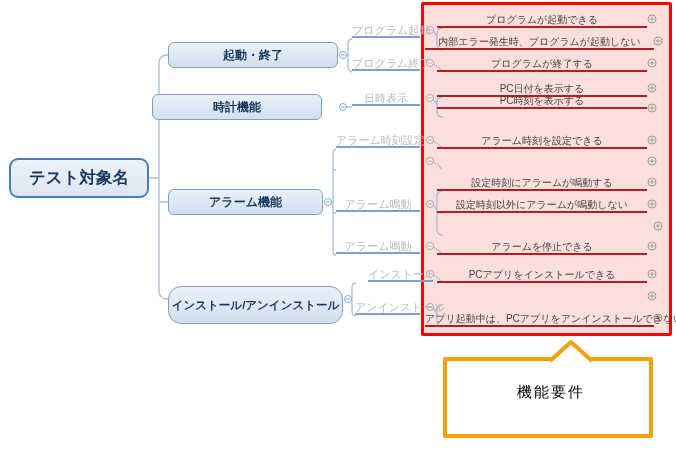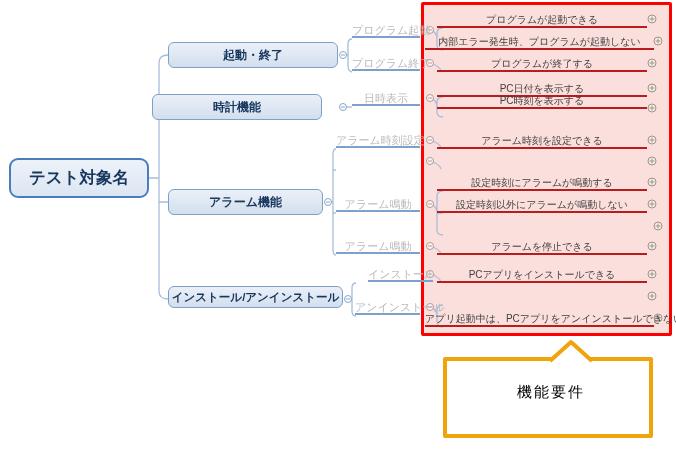--- a/index.html
+++ b/index.html
@@ -12,21 +12,21 @@
   
   .topic{box-sizing:border-box;background:linear-gradient(#eaf0f8,#d3dfee);
          border:1.5px solid #7da1c4;border-radius:6px;color:#17365d;
          font-weight:bold;font-size:12px;display:flex;align-items:center;
          justify-content:center;white-space:nowrap;z-index:3;}
   #root-topic{left:9px;top:158px;width:140px;height:40px;border:2.5px solid #4a7ebb;
               border-radius:9px;font-size:16.5px;background:linear-gradient(#edf2f9,#dce6f2);}
   #branch-0{left:168px;top:42px;width:170px;height:26px;}
   #branch-1{left:152px;top:94px;width:170px;height:26px;}
   #branch-2{left:168px;top:189px;width:155px;height:26px;}
-  #branch-3{left:168px;top:286px;width:175px;height:22px;font-size:11.5px;}
+  #branch-3{left:168px;top:286px;width:175px;height:38px;font-size:11.5px;border-radius:13px;}
   
   .subtopic{box-sizing:border-box;height:15px;border-bottom:2px solid #7da0d0;
             color:#b9b9b9;font-size:11px;line-height:14px;text-align:center;
             white-space:nowrap;z-index:3;}
   
   .leaf{box-sizing:border-box;height:16px;border-bottom:2px solid #b91c1c;
         color:#3f3f3f;font-size:10px;line-height:15px;text-align:center;
         white-space:nowrap;z-index:3;}
   .leaf.std{left:437px;width:210px;}
   .leaf.wide{left:425px;width:229px;}

